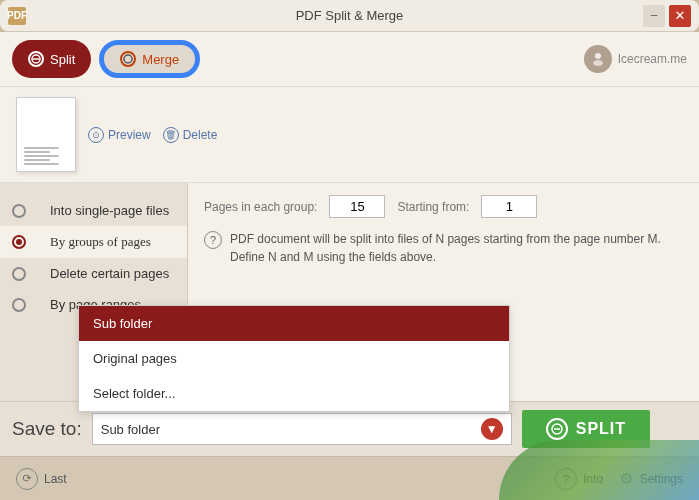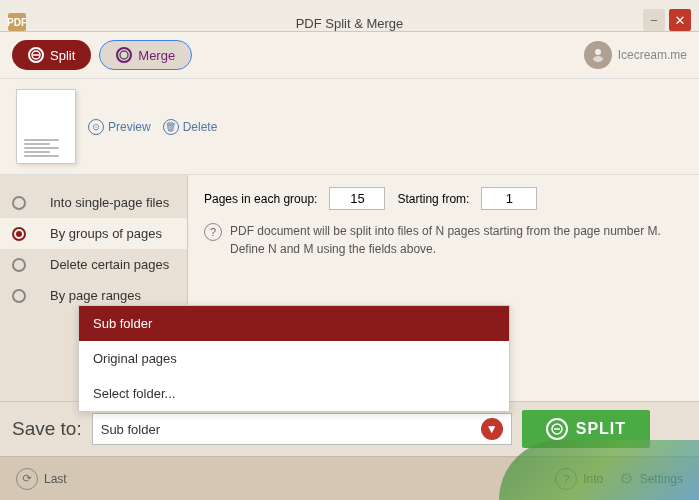--- a/index.html
+++ b/index.html
@@ -10,24 +10,25 @@
       font-size: 13px;
       background: #c8b99a;
       overflow: hidden;
     }
 
     
     .title-bar {
       background: #f0ebe3;
       height: 32px;
       display: flex;
-      align-items: flex-end;
+      align-items: center;
       justify-content: space-between;
       padding: 0 8px;
       border-bottom: 1px solid #d0c8b8;
+      border-radius: 8px;
     }
     .title-bar-left {
       display: flex;
       align-items: center;
       gap: 6px;
     }
     .title-icon {
       width: 18px;
       height: 18px;
       background: #c8a060;
@@ -97,22 +98,22 @@
       font-size: 13px;
       border: none;
       background: transparent;
     }
     .tab.active {
       background: #8b1a1a;
       color: white;
     }
     .tab.inactive {
       background: #e0d8cc;
-      color: #701a75;
-      border: 1px solid #3b82f6;
+      color: #c2410c;
+      border: 5px solid #3b82f6;
     }
     .tab-icon {
       width: 16px; height: 16px;
       border-radius: 50%;
       border: 2px solid currentColor;
       display: flex; align-items: center; justify-content: center;
     }
     .logo-area {
       display: flex;
       align-items: center;
@@ -218,20 +219,21 @@
       display: flex;
       align-items: center;
       gap: 24px;
       padding: 8px 12px;
       cursor: pointer;
       font-size: 13px;
       color: #333;
     }
     .radio-option.selected {
       background: #f5f0e8;
+      font-family: Liberation Serif, serif;
     }
     .radio-circle {
       width: 14px; height: 14px;
       border-radius: 50%;
       border: 2px solid #888;
       display: flex; align-items: center; justify-content: center;
       flex-shrink: 0;
     }
     .radio-circle.checked {
       border-color: #8b1a1a;
@@ -248,21 +250,21 @@
       padding: 12px 16px;
     }
     .fields-row {
       display: flex;
       align-items: center;
       gap: 12px;
       margin-bottom: 12px;
     }
     .field-label {
       font-size: 12px;
-      color: #000000;
+      color: #737373;
     }
     .field-input {
       width: 56px;
       padding: 3px 6px;
       border: 1px solid #bbb;
       background: white;
       font-size: 13px;
       text-align: center;
     }
     .info-row {

